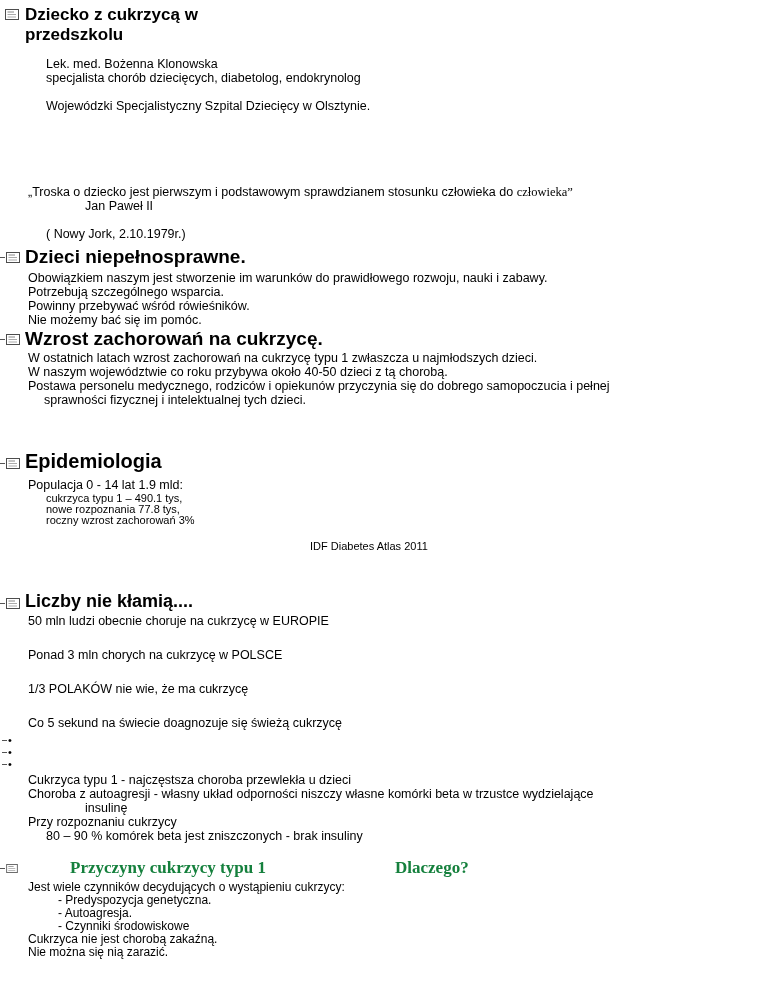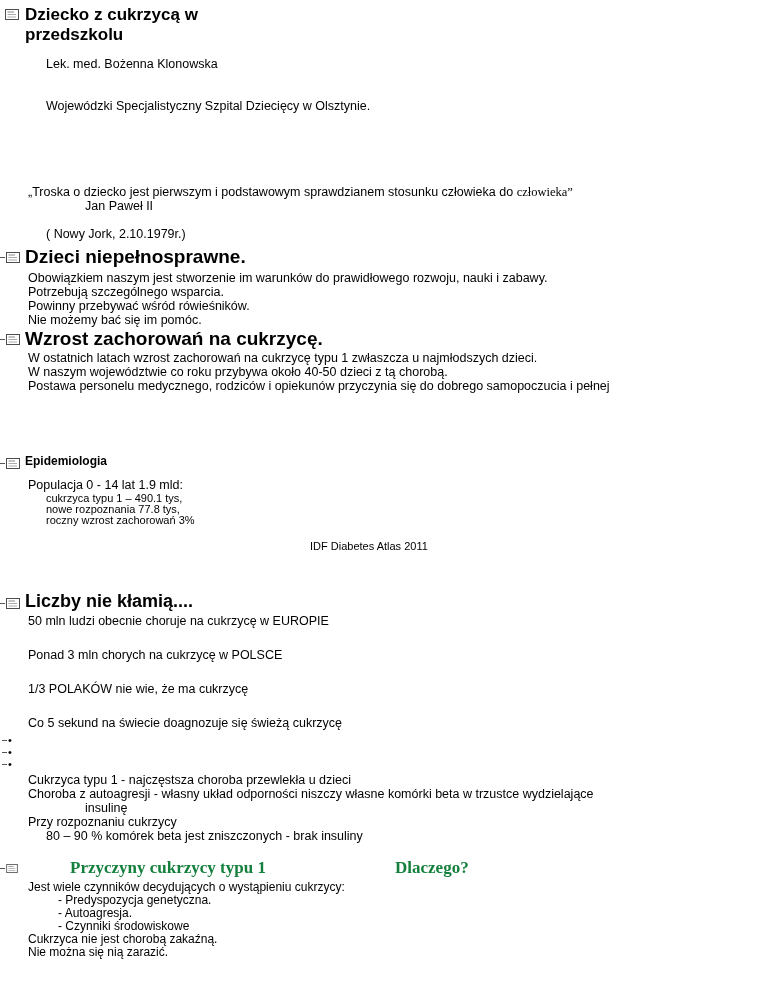--- a/index.html
+++ b/index.html
@@ -5,21 +5,21 @@
   * { margin:0; padding:0; box-sizing:border-box; }
   html,body { background:#ffffff; }
   body { font-family:"Liberation Sans", sans-serif; color:#000; }
   .page { position:relative; width:768px; height:994px; background:#ffffff; overflow:hidden; }
   .l { position:absolute; white-space:nowrap; }
   .body  { font-size:12.5px; line-height:14px; }
   .body2 { font-size:12px;   line-height:13px; }
   .small { font-size:11px;   line-height:11.5px; }
   .t-s1 { font-size:17px; font-weight:700; line-height:20px; }
   .t-s2 { font-size:19px; font-weight:700; line-height:22px; }
-  .t-s4 { font-size:12px; font-weight:700; line-height:23px; }
+  .t-s4 { font-size:20px; font-weight:700; line-height:23px; }
   .t-s5 { font-size:18px; font-weight:700; line-height:21px; }
   .t-s6 { font-size:17px; font-weight:700; line-height:20px; font-family:"Liberation Serif", serif; }
   .serif { font-family:"Liberation Serif", serif; }
   .blue { color:#15803d; }
   .icon-row { position:absolute; display:flex; align-items:center; }
   .cdash { display:inline-block; width:5px; height:1px; background:#555; margin-right:1px; }
   .bullet-glyph { font-size:11px; line-height:11px; }
   svg { display:block; }
 </style>
 </head>
@@ -32,20 +32,21 @@
       <rect x="0.5" y="0.5" width="13" height="10" fill="#fff" stroke="#4d4d4d"></rect>
       <line x1="2.5" y1="3" x2="9" y2="3" stroke="#888"></line>
       <line x1="2.5" y1="5.5" x2="11" y2="5.5" stroke="#aaa"></line>
       <line x1="2.5" y1="8" x2="11" y2="8" stroke="#aaa"></line>
     </svg>
   </div>
   <div class="l t-s1" style="left:25px; top:5px;">Dziecko z cukrzycą w</div>
   <div class="l t-s1" style="left:25px; top:25px;">przedszkolu</div>
 
   <div class="l body" style="left:46px; top:57px;">Lek. med. Bożenna Klonowska</div>
+  <div class="l body" style="left:46px; top:71px;">specjalista chorób dziecięcych, diabetolog, endokrynolog</div>
   <div class="l body" style="left:46px; top:99px;">Wojewódzki Specjalistyczny Szpital Dziecięcy w Olsztynie.</div>
 
   <div class="l body" style="left:28px; top:185px;">
     <span>„Troska o dziecko jest pierwszym i podstawowym sprawdzianem stosunku człowieka do </span><span class="serif">człowieka”</span>
   </div>
   <div class="l body" style="left:85px; top:199px;">Jan Paweł II</div>
   <div class="l body" style="left:46px; top:227px;">( Nowy Jork, 2.10.1979r.)</div>
 
   <div class="icon-row" style="left:0px; top:252px;">
     <span class="cdash"></span>
@@ -68,20 +69,21 @@
       <rect x="0.5" y="0.5" width="13" height="10" fill="#fff" stroke="#4d4d4d"></rect>
       <line x1="2.5" y1="3" x2="9" y2="3" stroke="#888"></line>
       <line x1="2.5" y1="5.5" x2="11" y2="5.5" stroke="#aaa"></line>
       <line x1="2.5" y1="8" x2="11" y2="8" stroke="#aaa"></line>
     </svg>
   </div>
   <div class="l t-s2" style="left:25px; top:328px;">Wzrost zachorowań na cukrzycę.</div>
   <div class="l body" style="left:28px; top:351px;">W ostatnich latach wzrost zachorowań na cukrzycę typu 1 zwłaszcza u najmłodszych dzieci.</div>
   <div class="l body" style="left:28px; top:365px;">W naszym województwie co roku przybywa około 40-50 dzieci z tą chorobą.</div>
   <div class="l body" style="left:28px; top:379px;">Postawa personelu medycznego, rodziców i opiekunów przyczynia się do dobrego samopoczucia i pełnej</div>
+  <div class="l body" style="left:44px; top:393px;">sprawności fizycznej i intelektualnej tych dzieci.</div>
 
   <div class="icon-row" style="left:0px; top:458px;">
     <span class="cdash"></span>
     <svg width="14" height="11" viewBox="0 0 14 11">
       <rect x="0.5" y="0.5" width="13" height="10" fill="#fff" stroke="#4d4d4d"></rect>
       <line x1="2.5" y1="3" x2="9" y2="3" stroke="#888"></line>
       <line x1="2.5" y1="5.5" x2="11" y2="5.5" stroke="#aaa"></line>
       <line x1="2.5" y1="8" x2="11" y2="8" stroke="#aaa"></line>
     </svg>
   </div>

